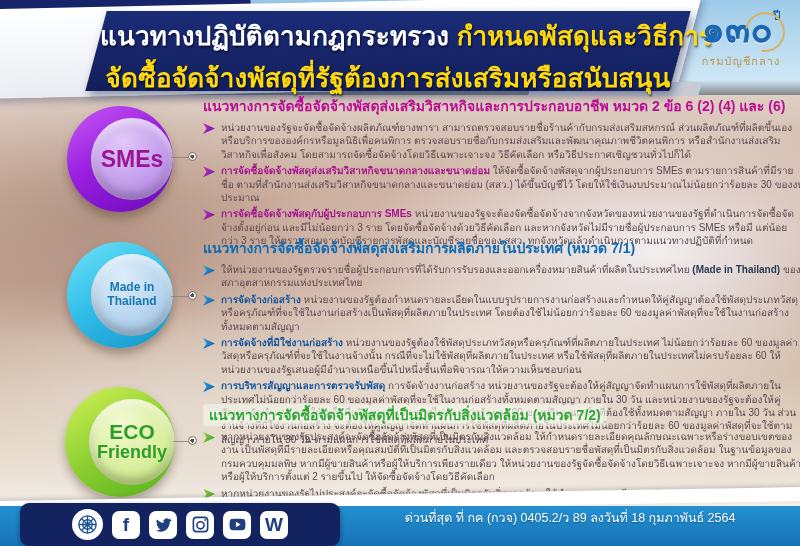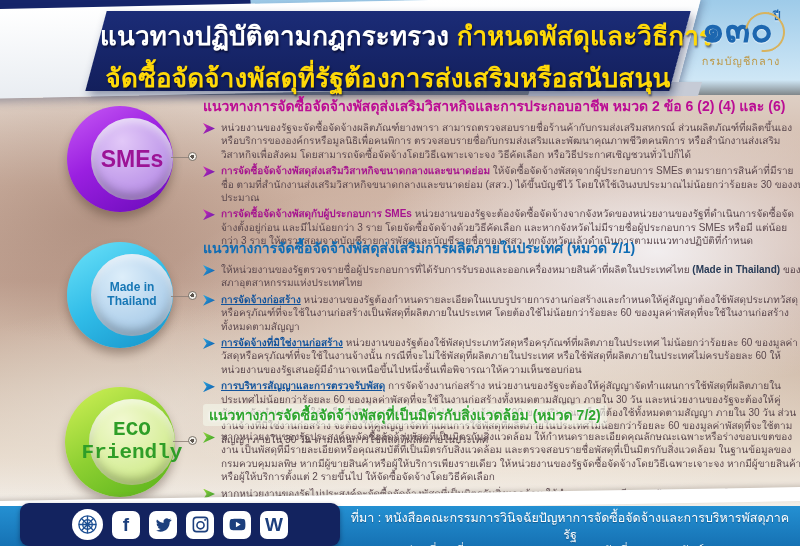--- a/index.html
+++ b/index.html
@@ -52,25 +52,25 @@
     background:linear-gradient(150deg,#c050f2 8%,#9a1fe0 45%,#6e0cbd 95%); }
   .badge-smes .badge-inner { width:82px; height:82px;
     background:radial-gradient(circle at 38% 28%,#e2c8f8,#c09aea 60%,#a977d8); }
   .badge-smes .badge-l1 { font-size:23px; color:#9c1496; }
   .badge-mit { left:67px; top:242px; width:106px; height:106px;
     background:linear-gradient(150deg,#63dcf6 8%,#30bce8 50%,#1897cc 95%); }
   .badge-mit .badge-inner { width:82px; height:82px;
     background:radial-gradient(circle at 38% 28%,#ddeefa,#b3d2ec 60%,#97bede); }
   .badge-mit .badge-l1, .badge-mit .badge-l2 { font-size:12px; color:#1777b5; line-height:1.15; }
   .badge-eco { left:65px; top:387px; width:110px; height:110px;
-    background:linear-gradient(150deg,#c8ec52 8%,#8ed032 50%,#5cb41c 95%);font-family:Liberation Mono, monospace; }
+    background:linear-gradient(150deg,#c8ec52 8%,#8ed032 50%,#5cb41c 95%); }
   .badge-eco .badge-inner { width:86px; height:86px;
     background:radial-gradient(circle at 38% 28%,#f2f9d2,#d7ee9a 60%,#b8dc6a); }
   .badge-eco .badge-l1 { font-size:21px; color:#2f9e28; line-height:1.05; }
-  .badge-eco .badge-l2 { font-size:21px; color:#2f9e28; line-height:1.1; }
+  .badge-eco .badge-l2 { font-size:18px; color:#2f9e28; line-height:1.1; }
 
   .connector { position:absolute; height:1px; background:#8d8078; opacity:.85; }
   .node { position:absolute; width:9px; height:9px; border:1px solid #7c756c; border-radius:50%;
     background:radial-gradient(circle,#5c554e 0 2px,#f2efe9 2px); }
 
   
   .section { position:absolute; left:203px; width:601px; }
   .section h2 { font-size:14px; font-weight:bold; white-space:nowrap; margin-bottom:4px; }
   .sec-smes { top:95px; } .sec-smes h2 { color:#bb0d94; }
   .sec-mit { top:237px; } .sec-mit h2 { color:#0f6cb4; }
@@ -79,21 +79,21 @@
     padding:0 6px; border-radius:3px; text-shadow:0 0 3px #fff,0 0 4px #fff; }
   .bullet { display:flex; gap:6px; margin-bottom:3px; }
   .chev { flex:none; width:12px; height:11px; margin-top:2px;
     clip-path:polygon(0 0,100% 50%,0 100%,30% 50%); }
   .sec-smes .chev { background:linear-gradient(135deg,#d42bb4,#5d17b0); }
   .sec-mit  .chev { background:linear-gradient(135deg,#2aa9e2,#0f55a6); }
   .sec-eco  .chev { background:linear-gradient(135deg,#97d83e,#2b9b26); }
   .b-body { font-size:10px; line-height:1.34; color:#5a474d; }
   .b-lead { font-weight:bold; }
   .sec-smes .b-lead { color:#a6148f;text-align:right; }
-  .sec-mit  .b-lead { color:#14549c;text-decoration:underline; }
+  .sec-mit  .b-lead { color:#14549c; }
   .b-bold { font-weight:bold; color:#273a56; }
 
   
   .footer-wave { position:absolute; left:-10px; top:494px; width:820px; height:14px;
     background:#ffffff; transform:rotate(-1deg); box-shadow:0 -2px 4px rgba(120,110,100,.3); }
   .footer-bar { position:absolute; left:0; top:506px; width:800px; height:40px;
     background:linear-gradient(180deg,#2490d2,#1672b4); }
   .social-box { position:absolute; left:20px; top:503px; width:320px; height:43px;
     background:#13235f; border-radius:9px; display:flex; align-items:center;
     justify-content:center; gap:9px; box-shadow:0 2px 5px rgba(0,0,30,.4); }
@@ -234,16 +234,15 @@
         </svg>
     </span>
     <span class="icon-tile">
       <svg viewBox="0 0 24 24">
           <path d="M21.6 7.2a2.8 2.8 0 0 0-2-2C17.9 4.8 12 4.8 12 4.8s-5.9 0-7.6.4a2.8 2.8 0 0 0-2 2A29 29 0 0 0 2 12c0 1.6.1 3.2.4 4.8a2.8 2.8 0 0 0 2 2c1.7.4 7.6.4 7.6.4s5.9 0 7.6-.4a2.8 2.8 0 0 0 2-2c.3-1.6.4-3.2.4-4.8s-.1-3.2-.4-4.8zM10 15.5v-7l6 3.5-6 3.5z"></path>
         </svg>
     </span>
     <span class="icon-tile">W</span>
   </div>
   <div class="source">
-    <div>ที่มา : หนังสือคณะกรรมการวินิจฉัยปัญหาการจัดซื้อจัดจ้างและการบริหารพัสดุภาครัฐ</div>
     <div>ด่วนที่สุด ที่ กค (กวจ) 0405.2/ว 89 ลงวันที่ 18 กุมภาพันธ์ 2564</div>
   </div>
 </div>
 
 </body></html>

